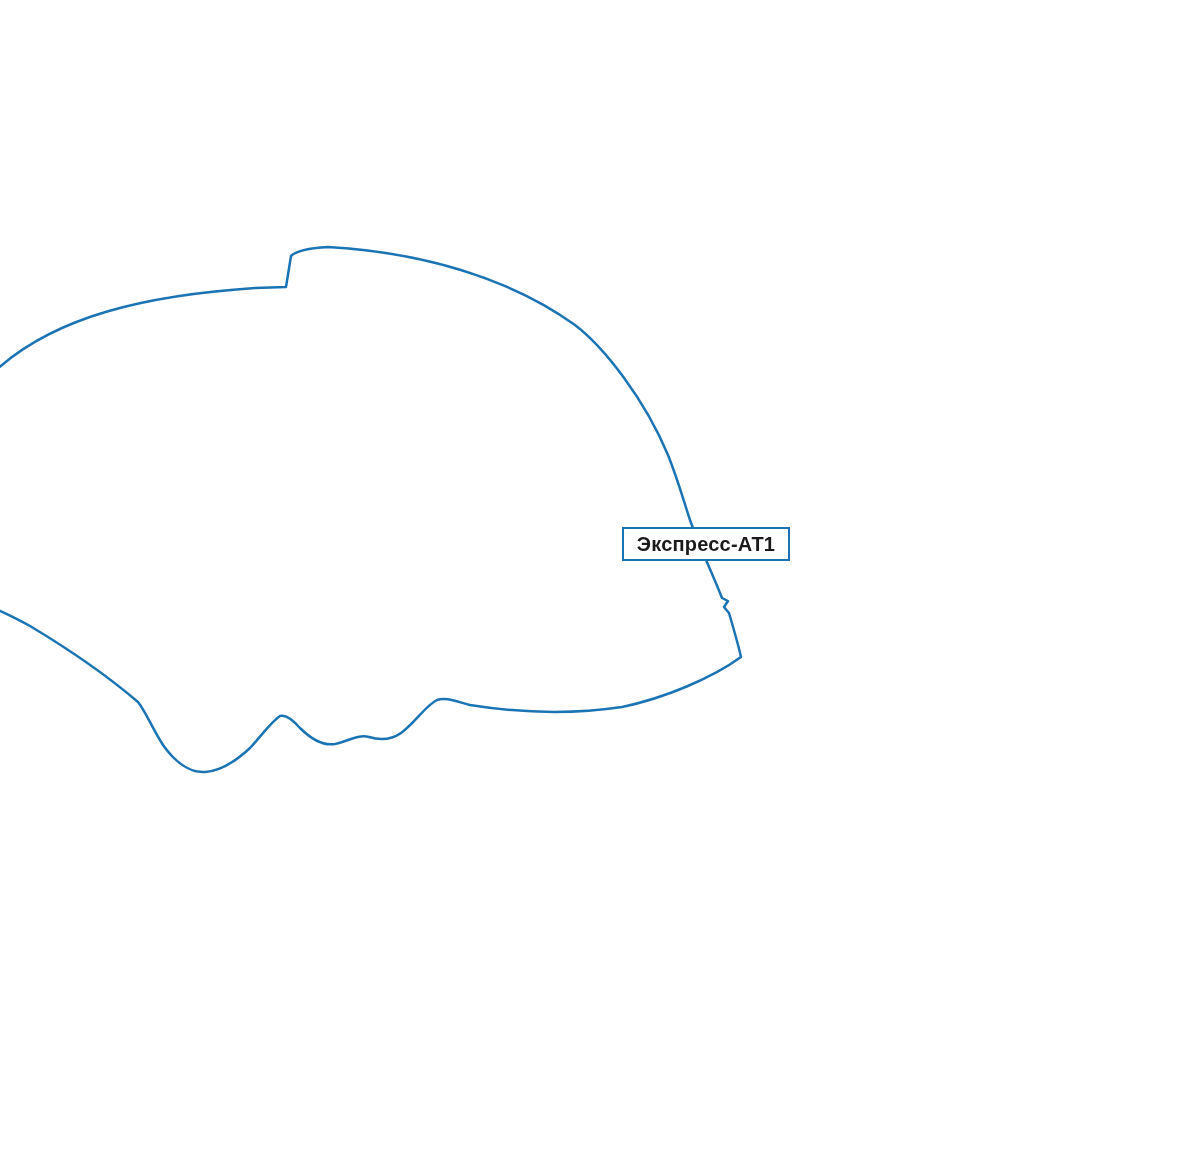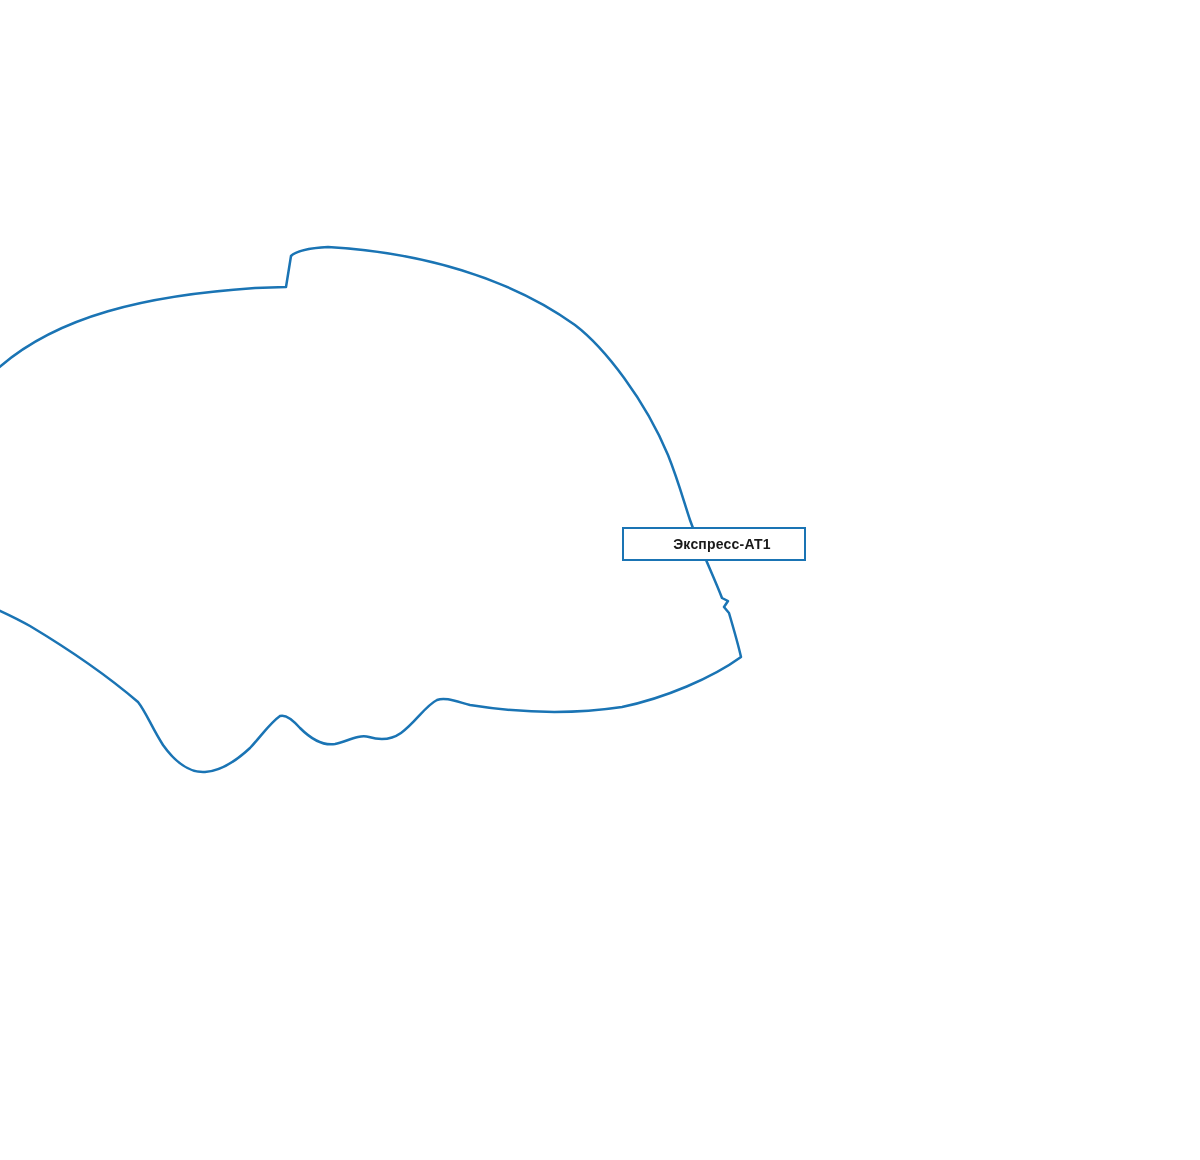--- a/index.html
+++ b/index.html
@@ -27,27 +27,26 @@
     position: absolute;
     left: 622px;
     top: 527px;
     width: 164px;
     height: 30px;
     background: #ffffff;
     border: 2px solid #1a74b4;
     display: flex;
     align-items: center;
     justify-content: center;
-    font-size: 14px;
+    font-size: 20px;
     font-weight: bold;
     color: #1a1a1a;
     box-sizing: content-box;
     white-space: nowrap;
     letter-spacing: 0.2px;
-    padding-left: 16px;
   }
 </style>
 </head>
 <body>
 
 <div class="canvas">
 
   <svg class="map-svg" viewBox="0 0 1200 1160" xmlns="http://www.w3.org/2000/svg">
 
     <rect x="135" y="352" width="295" height="358" fill="#ffffff"></rect>

